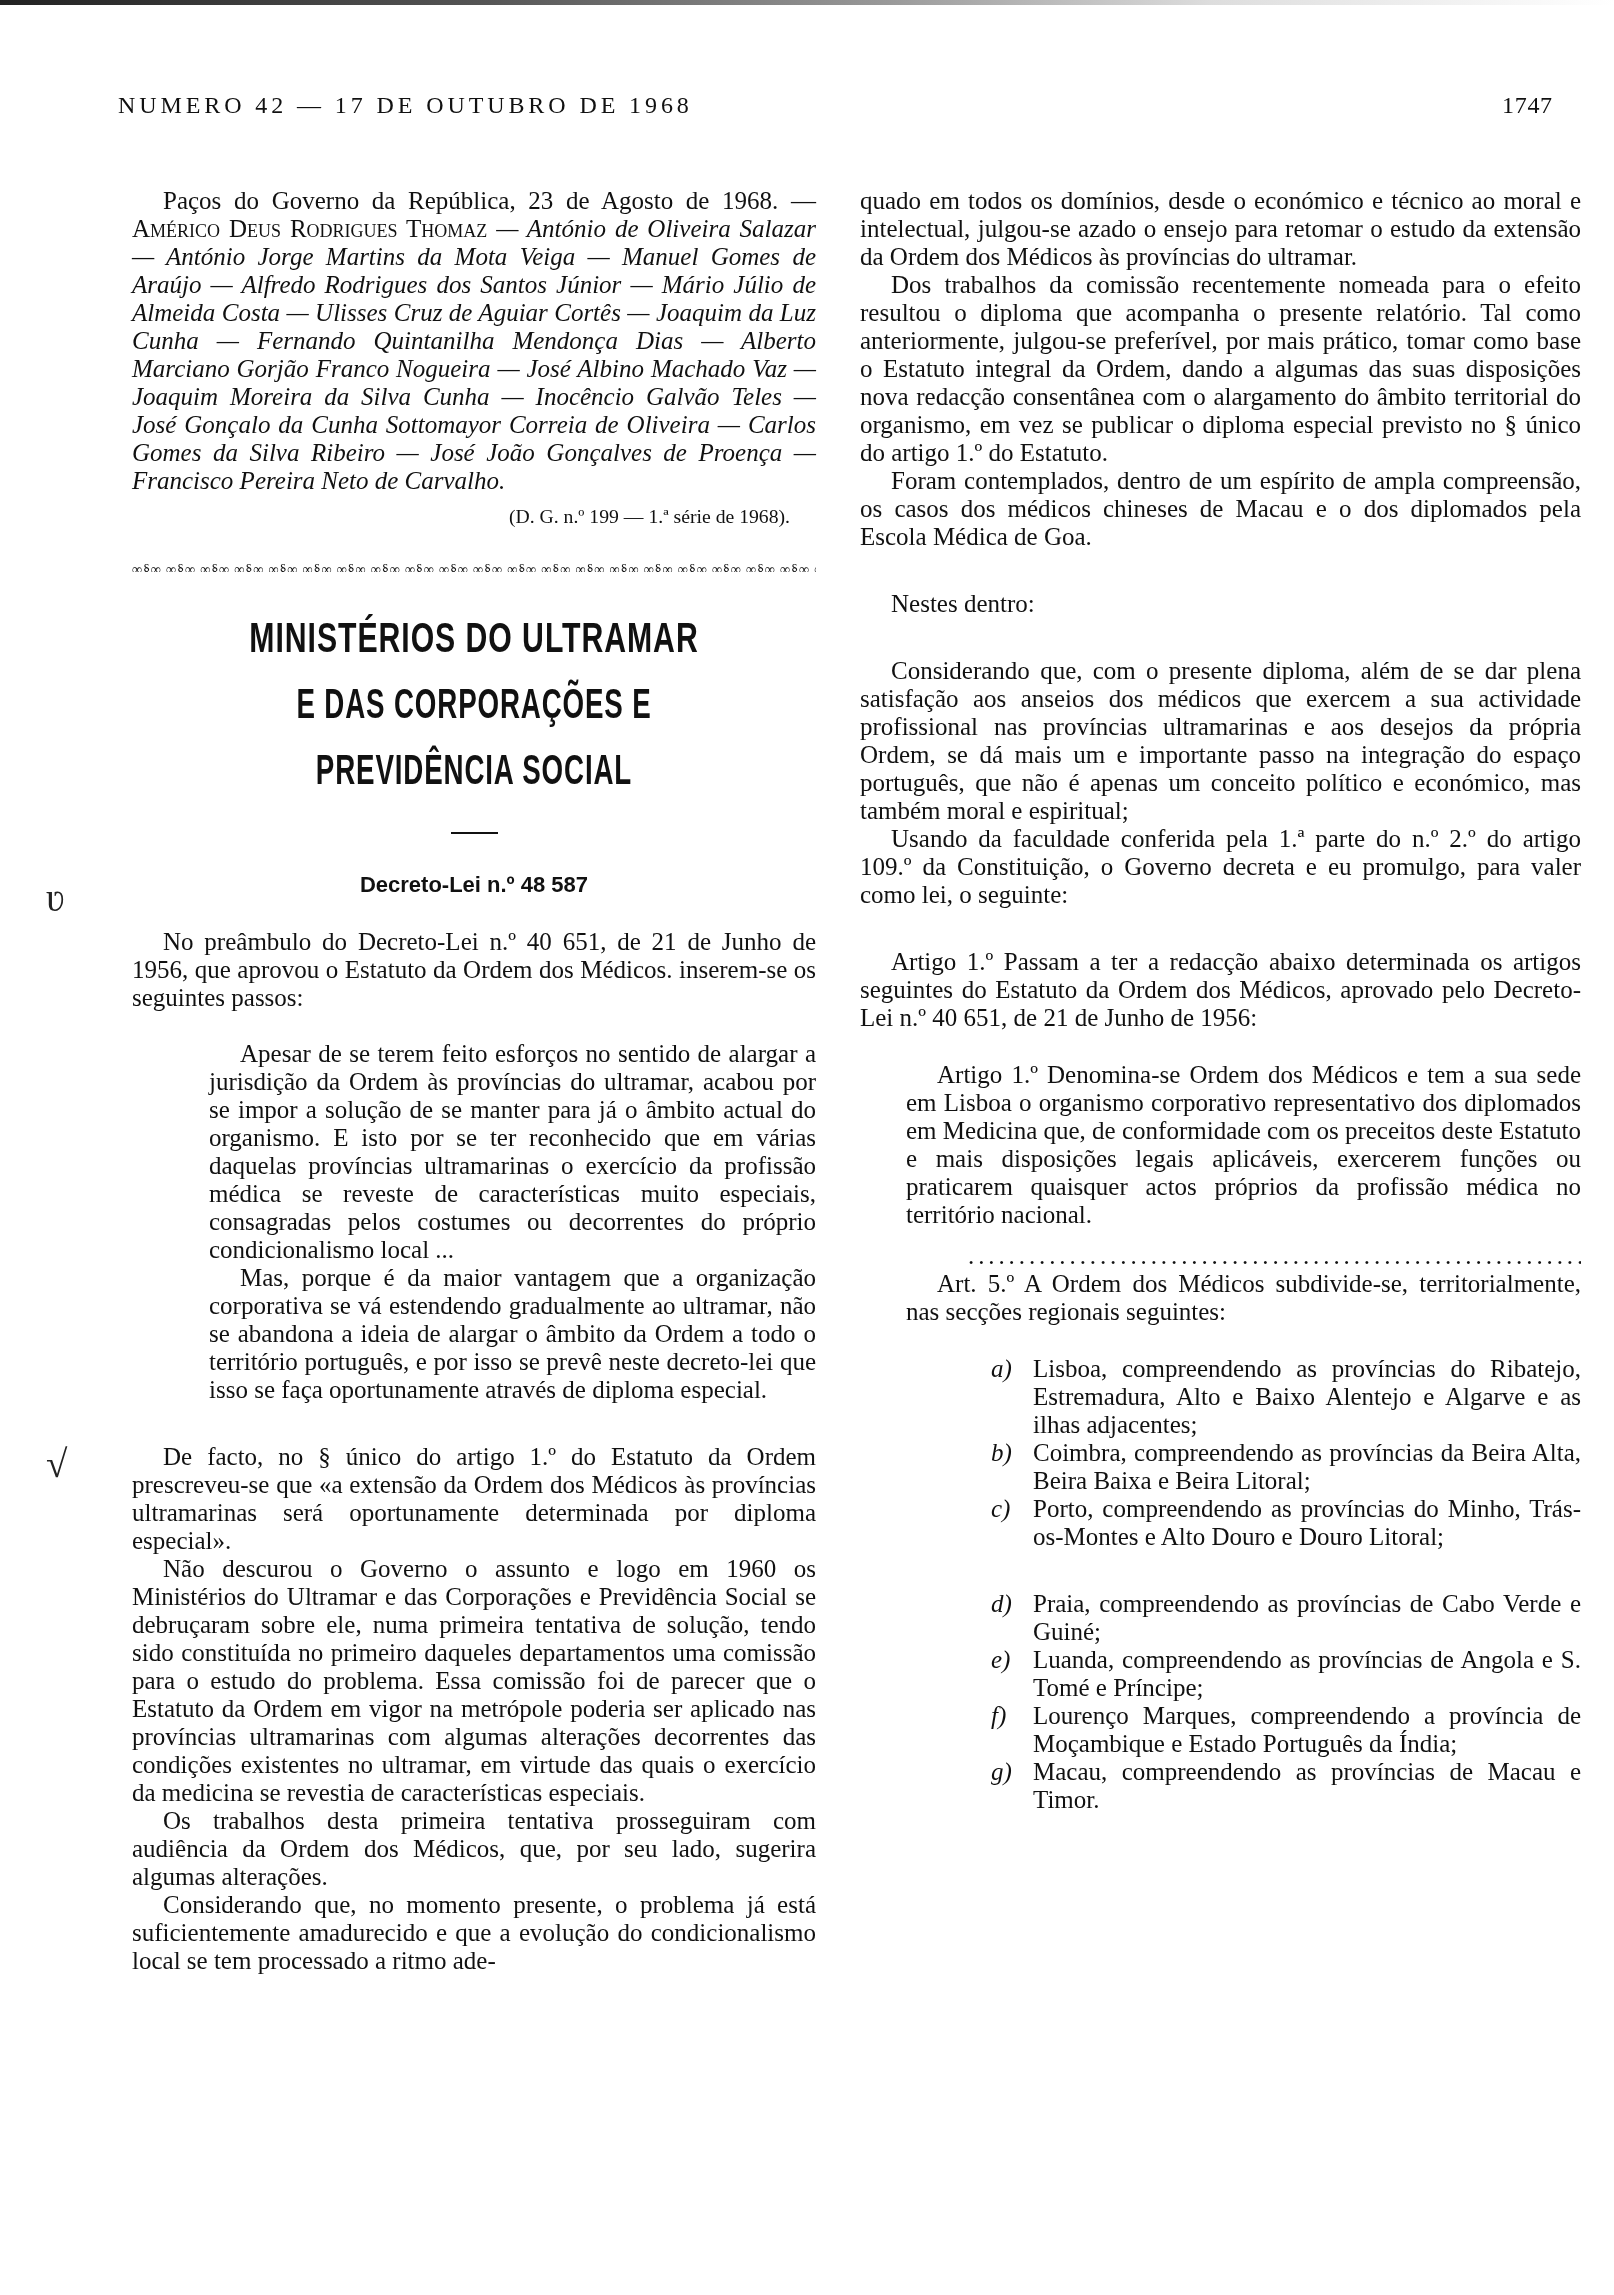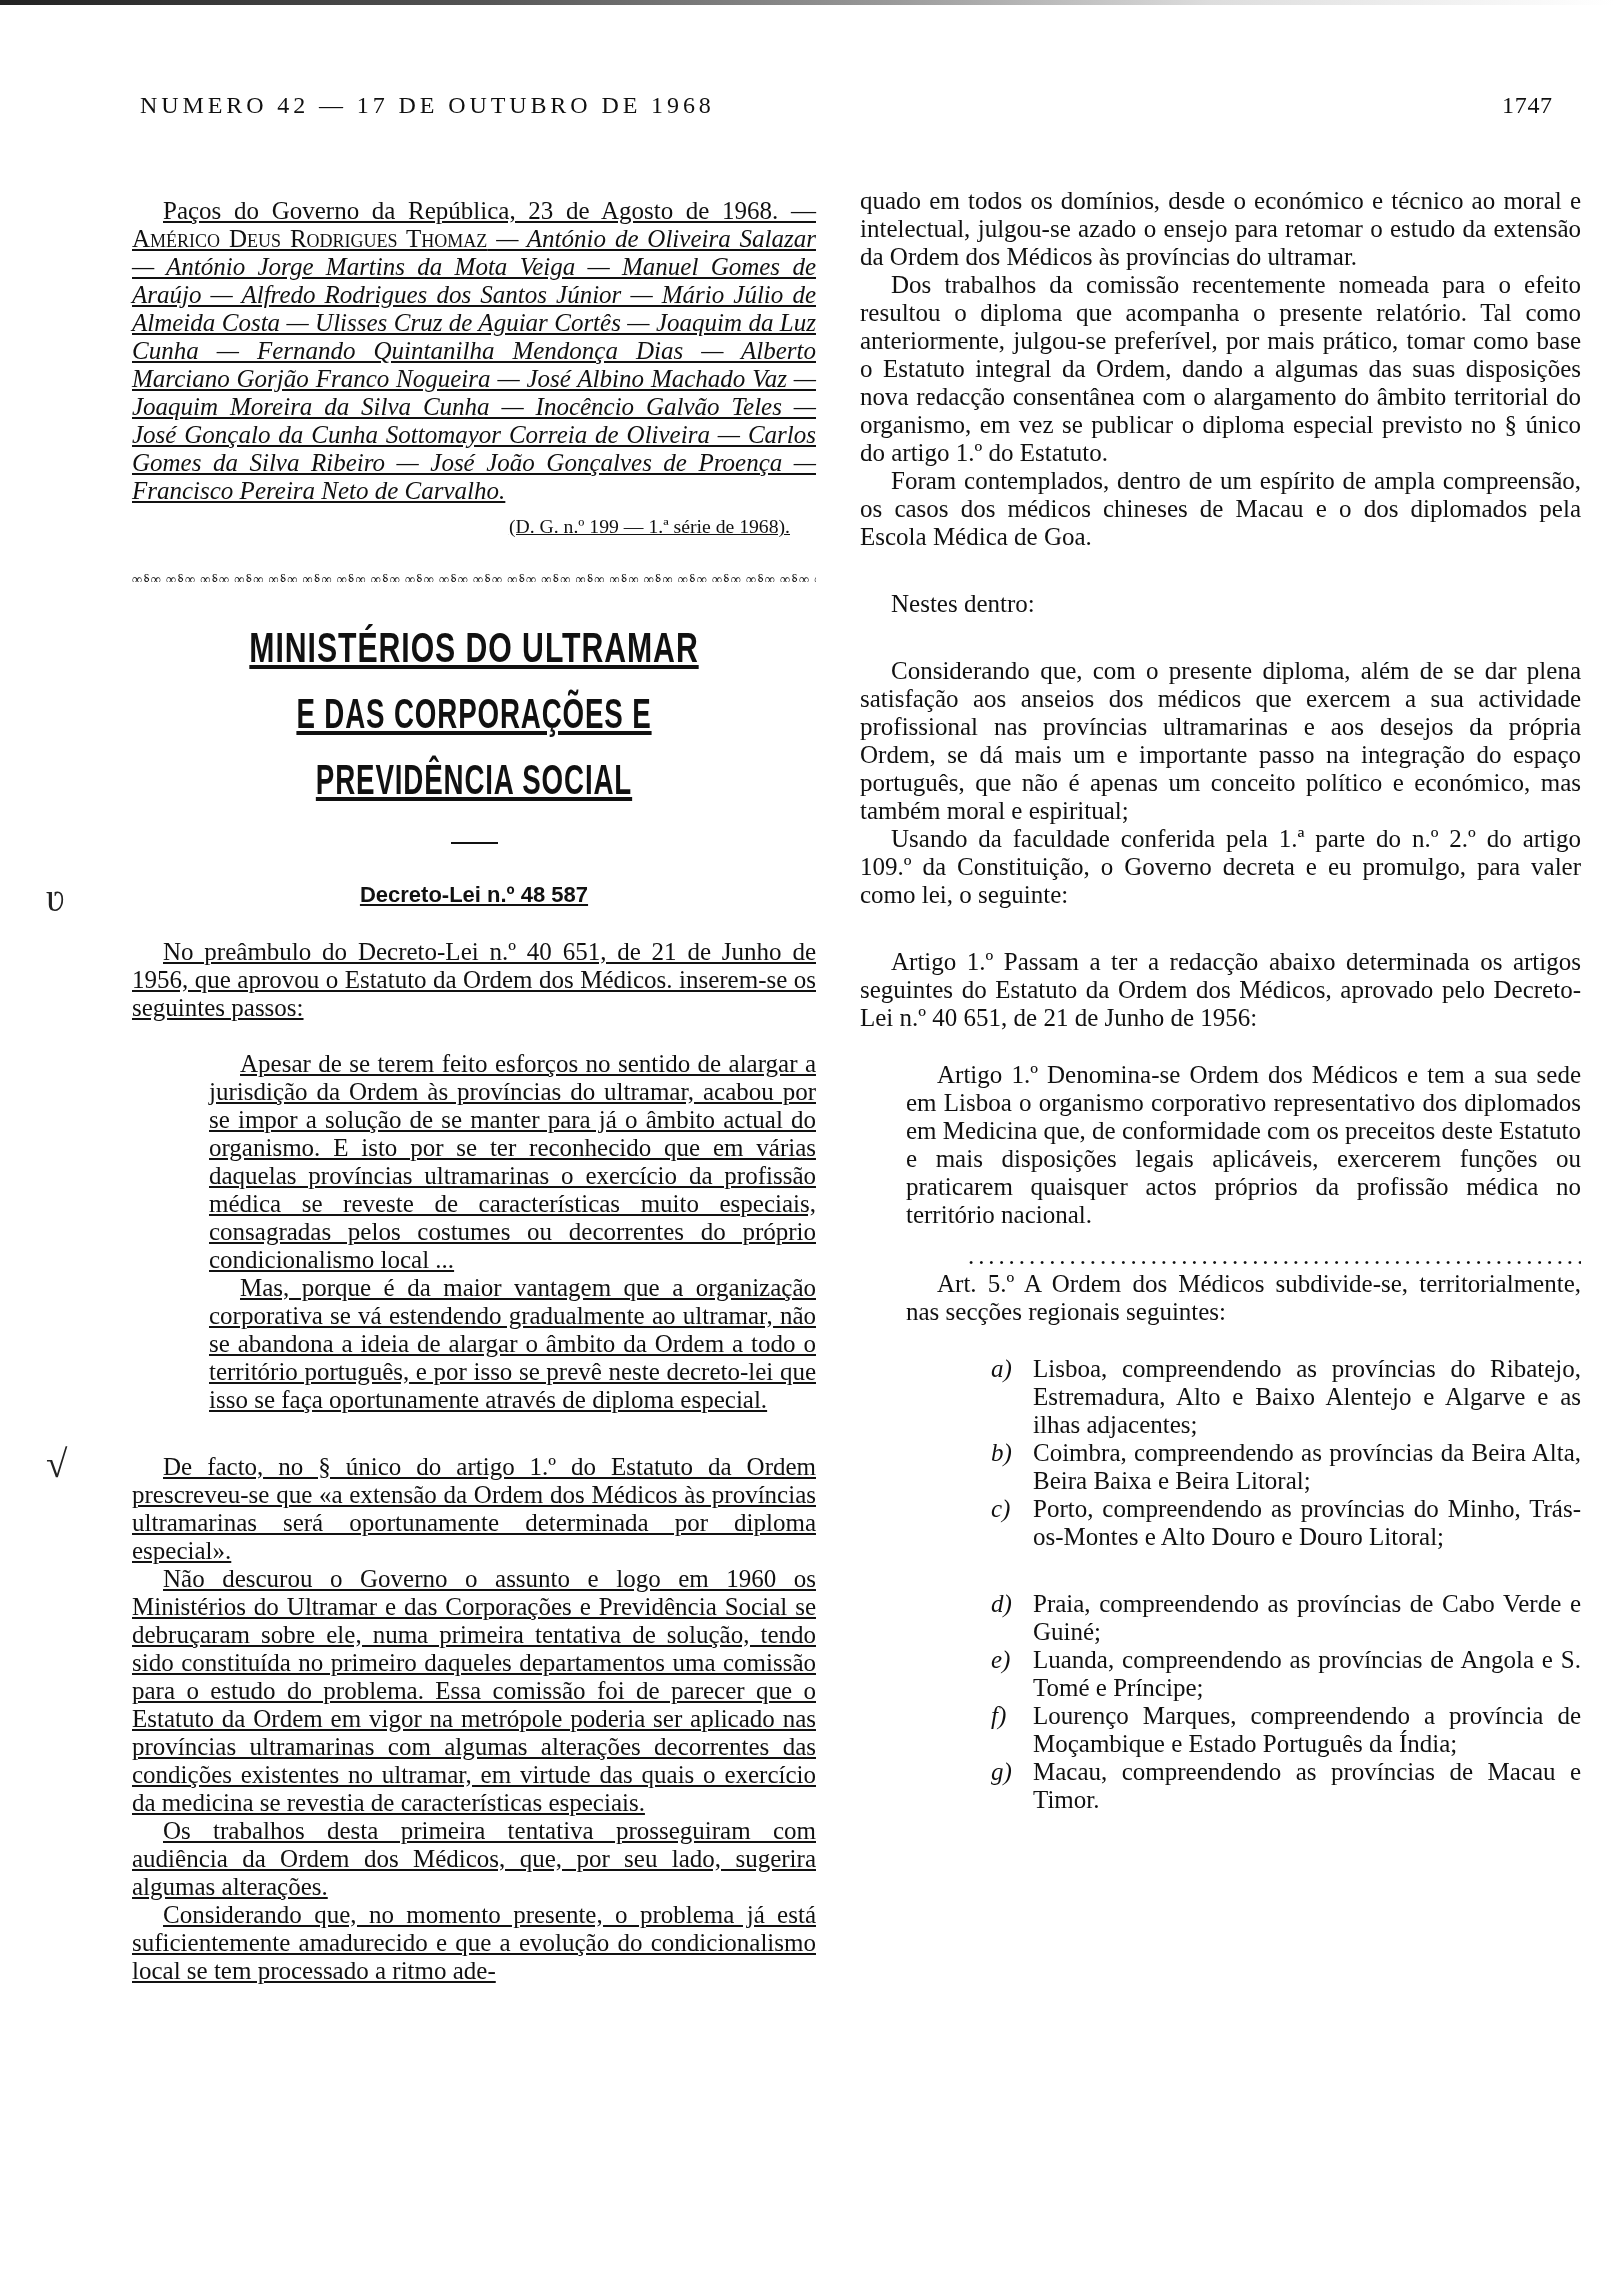--- a/index.html
+++ b/index.html
@@ -1,24 +1,24 @@
 <!DOCTYPE html>
 <html style="font-size:10.5px"><head>
 <meta charset="utf-8">
 <style>
   html, body { margin:0; padding:0; background:#ffffff; }
   body { width:1614px; height:2295px; position:relative; overflow:hidden;
          font-family:"Liberation Serif","DejaVu Serif",serif; color:#111; }
   .topbar { position:absolute; left:0; top:0; width:1614px; height:5.2px;
             background:linear-gradient(90deg,#222 0%,#555 30%,#999 55%,#ddd 75%,#fff 100%); }
   .runhead { position:absolute; top:92px; font-size:24px; letter-spacing:3.9px; }
-  .runhead.left { left:140px; }
+  .runhead.left { left:118px; }
   .runhead.right { left:1502px; letter-spacing:0.7px; }
   .col { position:absolute; font-size:25px; line-height:28px; text-align:justify; }
-  .col.left { left:132px; top:197px; width:684px;text-decoration:underline; }
+  .col.left { left:132px; top:187px; width:684px; }
   .col.right { left:860px; top:187px; width:721px; }
   p { margin:0; text-indent:31px; }
   .noind { text-indent:0; }
   .sig { font-style:italic; }
   .sig .sc { font-style:normal; font-variant:small-caps; }
   .ref { text-align:right; font-size:19.7px; margin-top:7px; padding-right:26px; }
   .ornament { margin:25px 0 0 0; height:17px; font-size:14.4px; letter-spacing:0.7px;
               white-space:nowrap; overflow:hidden; text-align:justify; text-indent:0; }
   .ministry { font-family:"Liberation Sans","DejaVu Sans",sans-serif; font-weight:bold;
               text-align:center; font-size:42px; line-height:66px; letter-spacing:1.3px;

